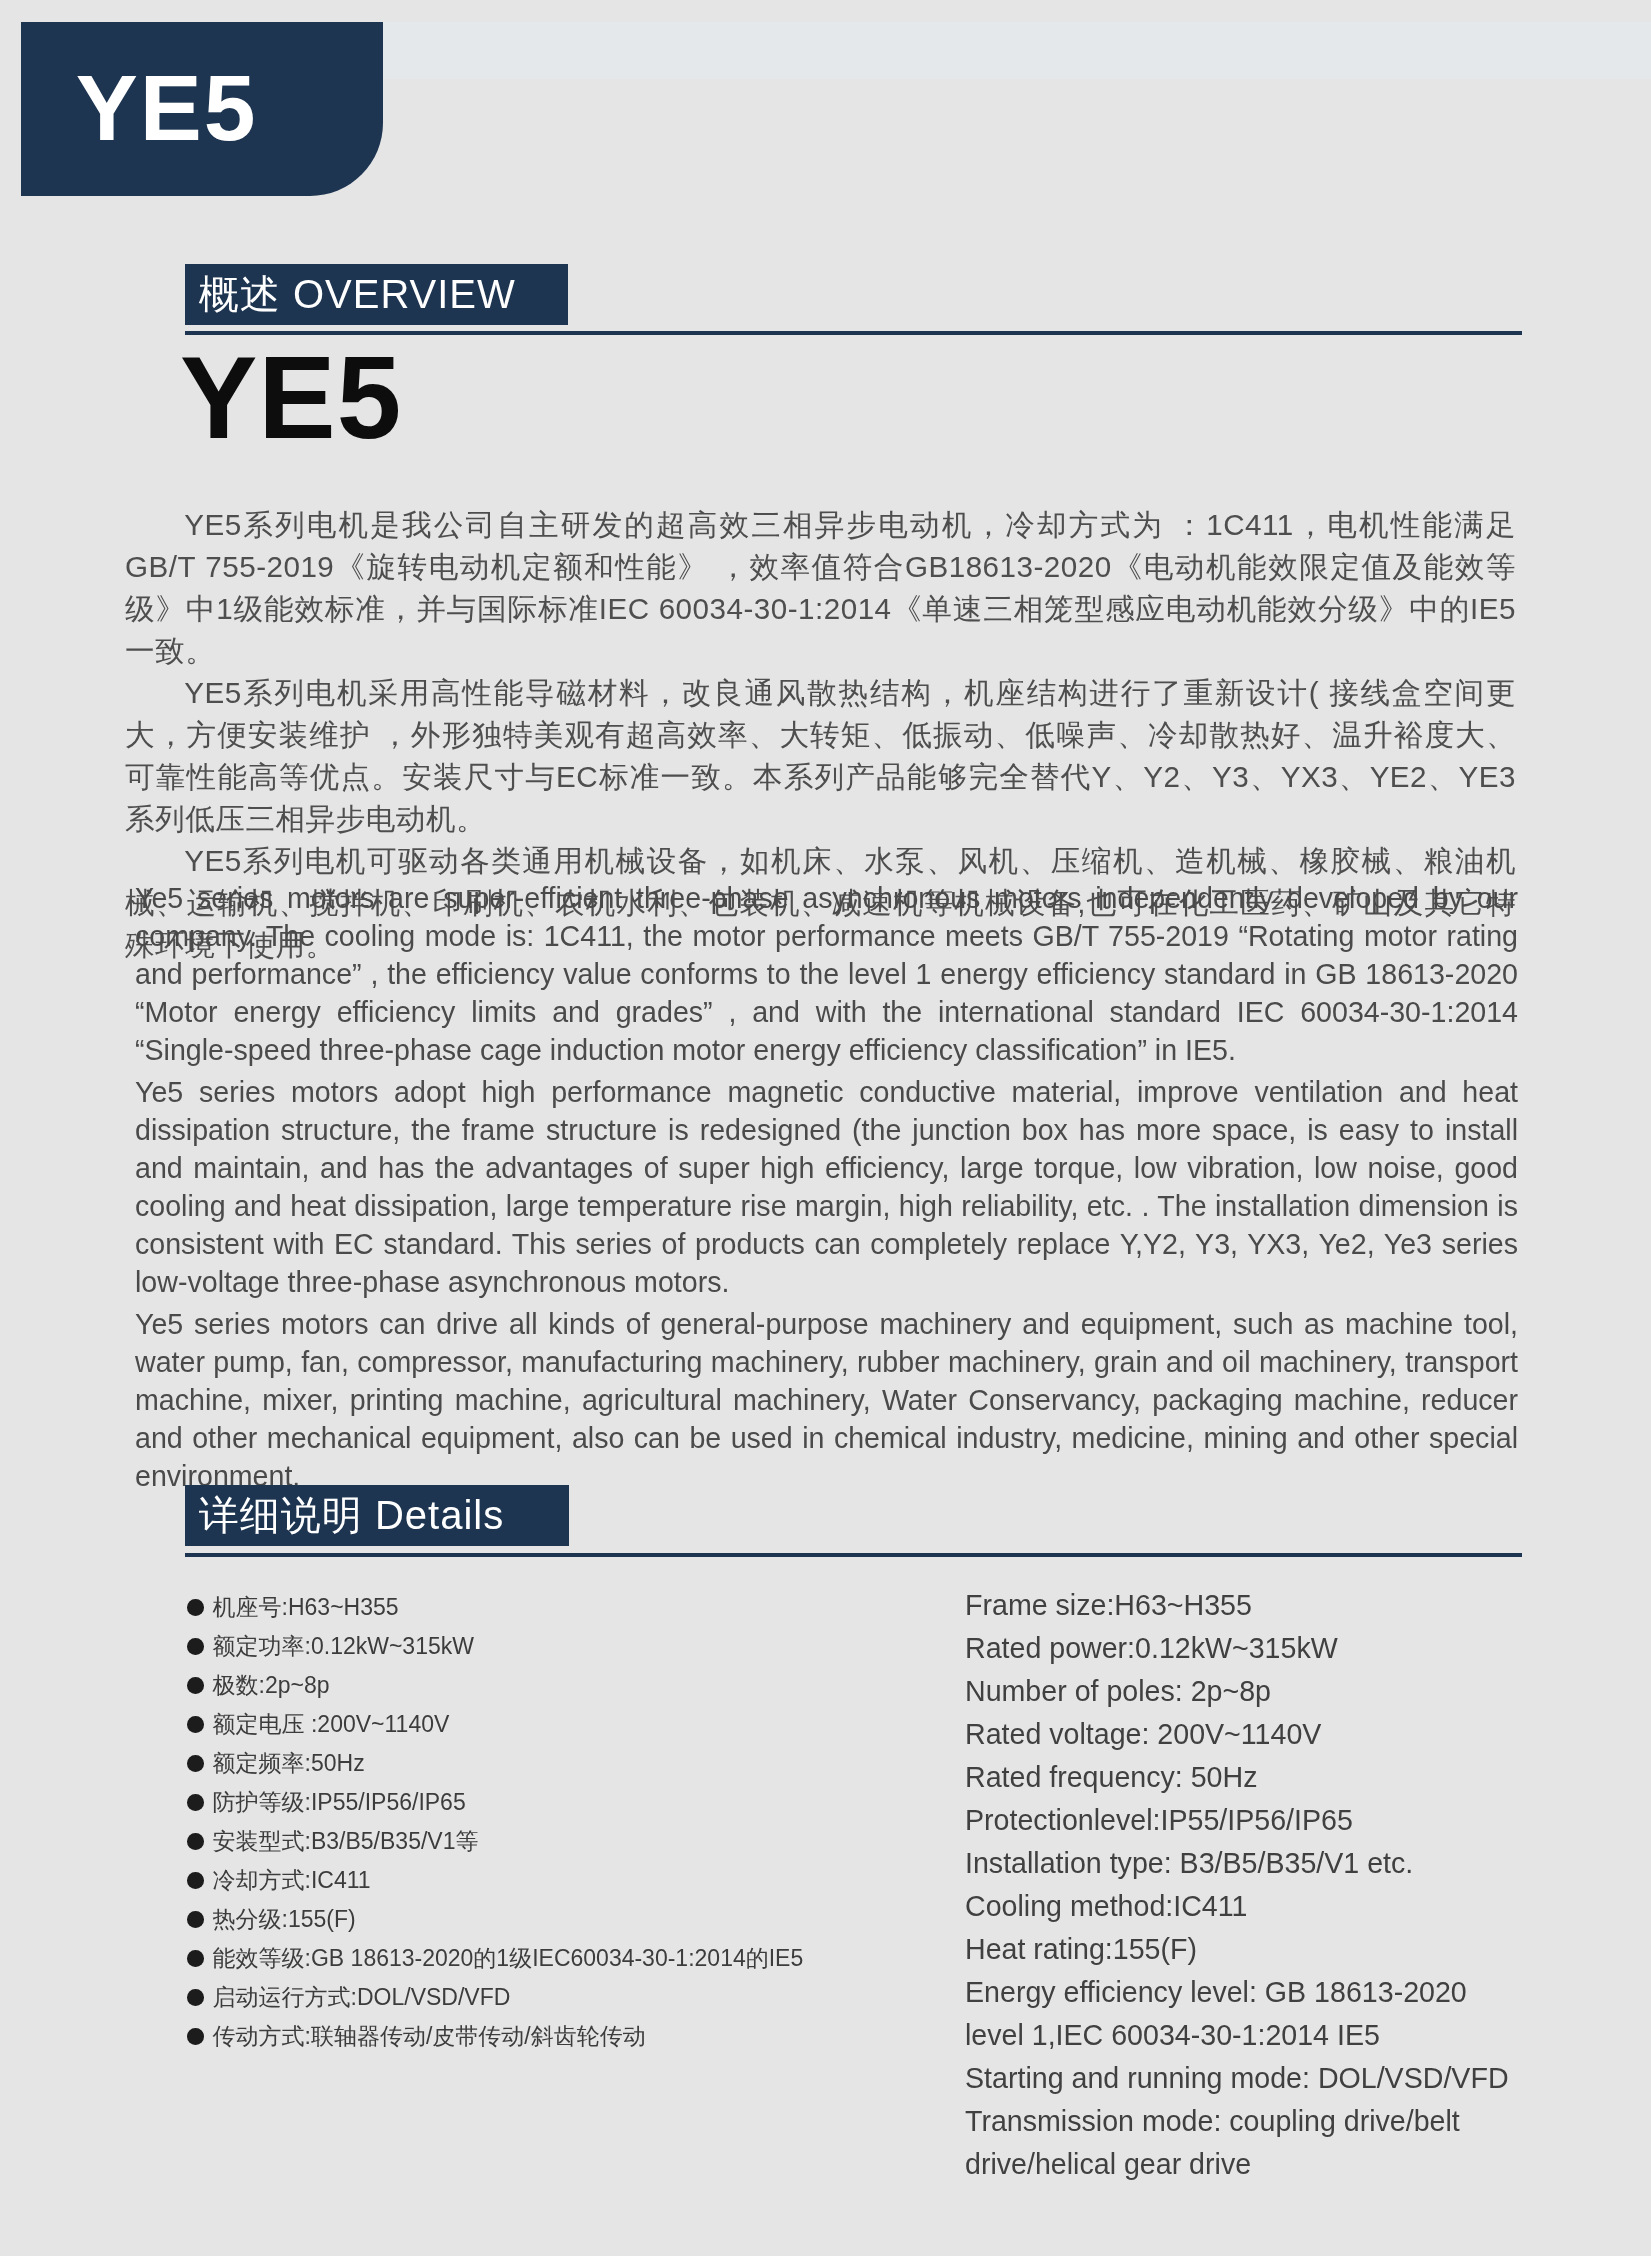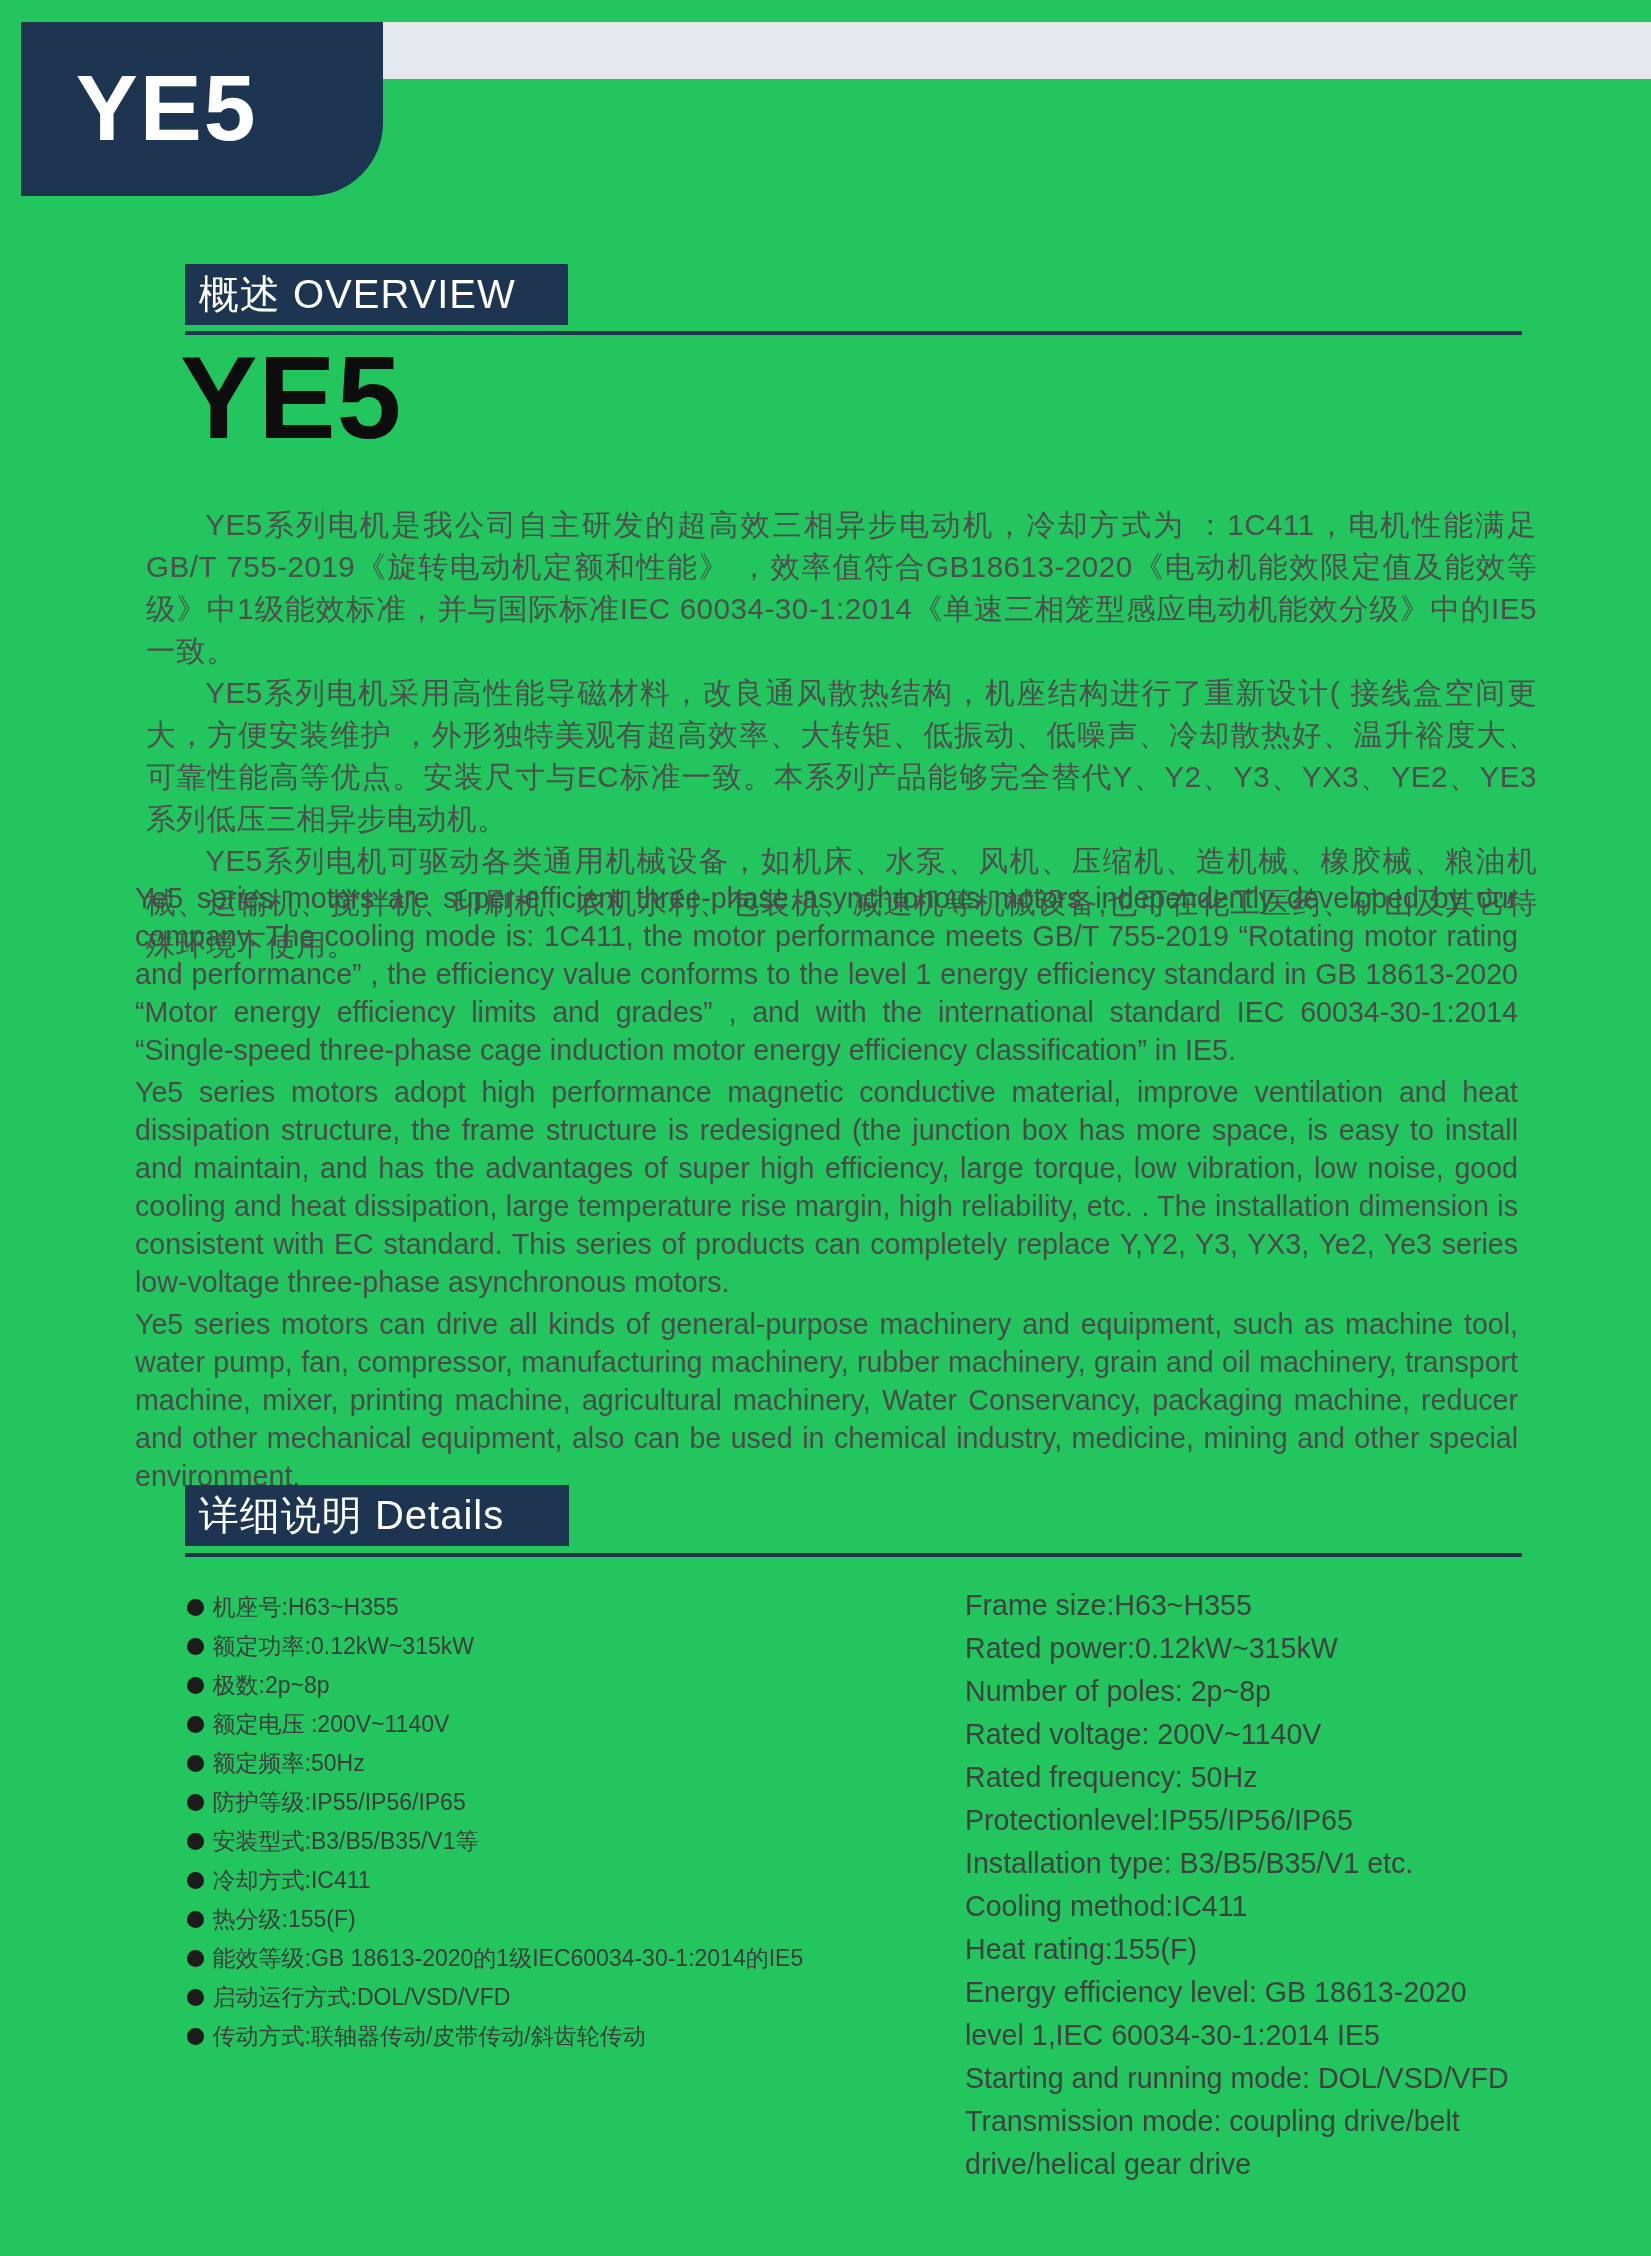--- a/index.html
+++ b/index.html
@@ -1,20 +1,20 @@
 <!DOCTYPE html>
 <html><head>
 <meta charset="utf-8">
 <style>
   html,body{margin:0;padding:0;background:#ffffff;}
   .page{
     position:relative;
     width:1652px;
     height:2257px;
-    background:#22c55e;
+    background:#e5e5e5;
     overflow:hidden;
     font-family:"Liberation Sans",sans-serif;
   }
   
   .top-strip{
     position:absolute;
     left:382px; top:21.7px; right:0; height:57px;
     background:#e5e8eb;
   }
   .brand-banner{
@@ -66,21 +66,21 @@
     left:180px; top:331px;
     margin:0;
     font-size:116px;
     font-weight:700;
     color:#0d0d0d;
     letter-spacing:1px;
   }
   
   .cn-paragraphs{
     position:absolute;
-    left:146px; top:504px;
+    left:125px; top:504px;
     width:1391px;
     font-size:29.6px;
     line-height:42px;
     color:#4e4e4e;
     text-align:justify;
     letter-spacing:0.5px;
   }
   .cn-paragraphs p{margin:0; text-indent:2em;}
   .en-paragraphs{
     position:absolute;

